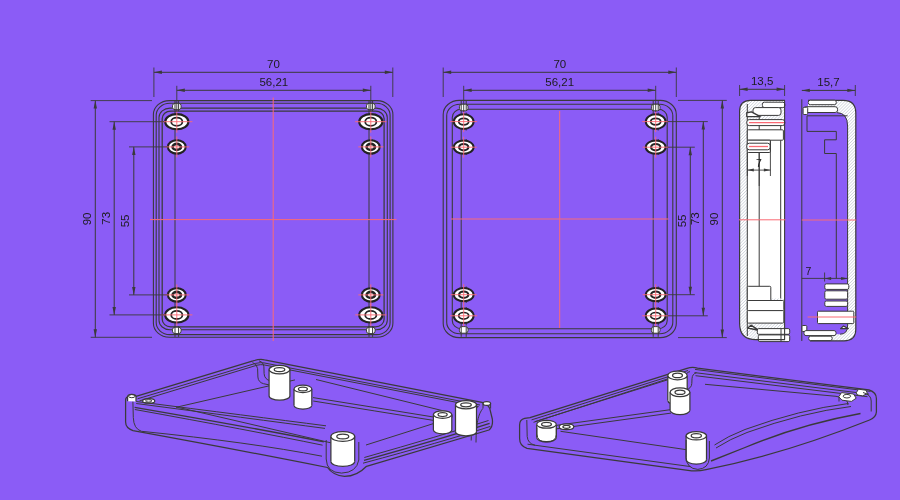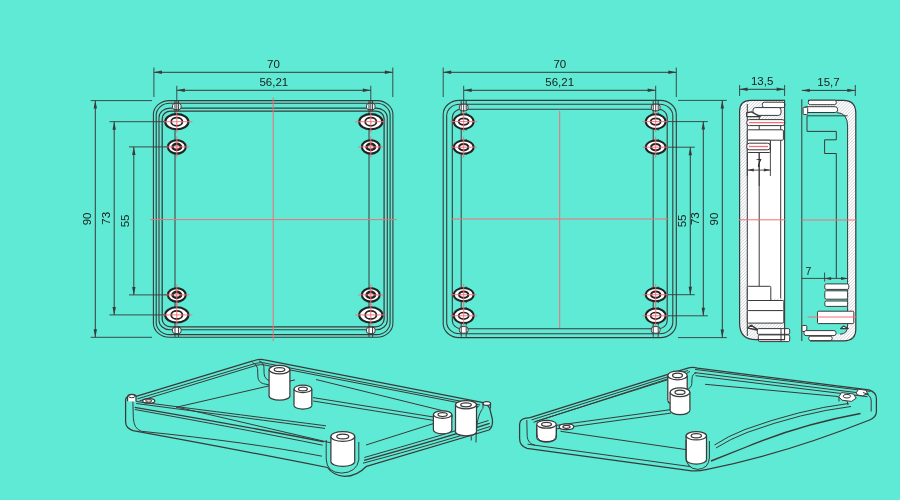--- a/index.html
+++ b/index.html
@@ -1,16 +1,16 @@
 <!DOCTYPE html>
 <html><head>
 <meta charset="utf-8">
 <style>
   html,body{margin:0;padding:0;background:#fff;}
-  #page{width:900px;height:500px;position:relative;overflow:hidden;background:#5eead4;}
+  #page{width:900px;height:500px;position:relative;overflow:hidden;background:#8b5cf6;}
   text{font-family:"Liberation Sans", sans-serif;fill:#1c1c1c;}
 </style>
 </head>
 <body>
 <div id="page">
 <svg width="900" height="500" viewBox="0 0 900 500">
 <defs>
   <pattern id="hatch" width="2.2" height="2.2" patternUnits="userSpaceOnUse" patternTransform="rotate(45)">
     <rect width="2.2" height="2.2" fill="#ffffff"></rect>
     <line x1="0" y1="0" x2="0" y2="2.2" stroke="#98a3b6" stroke-width="0.7"></line>

